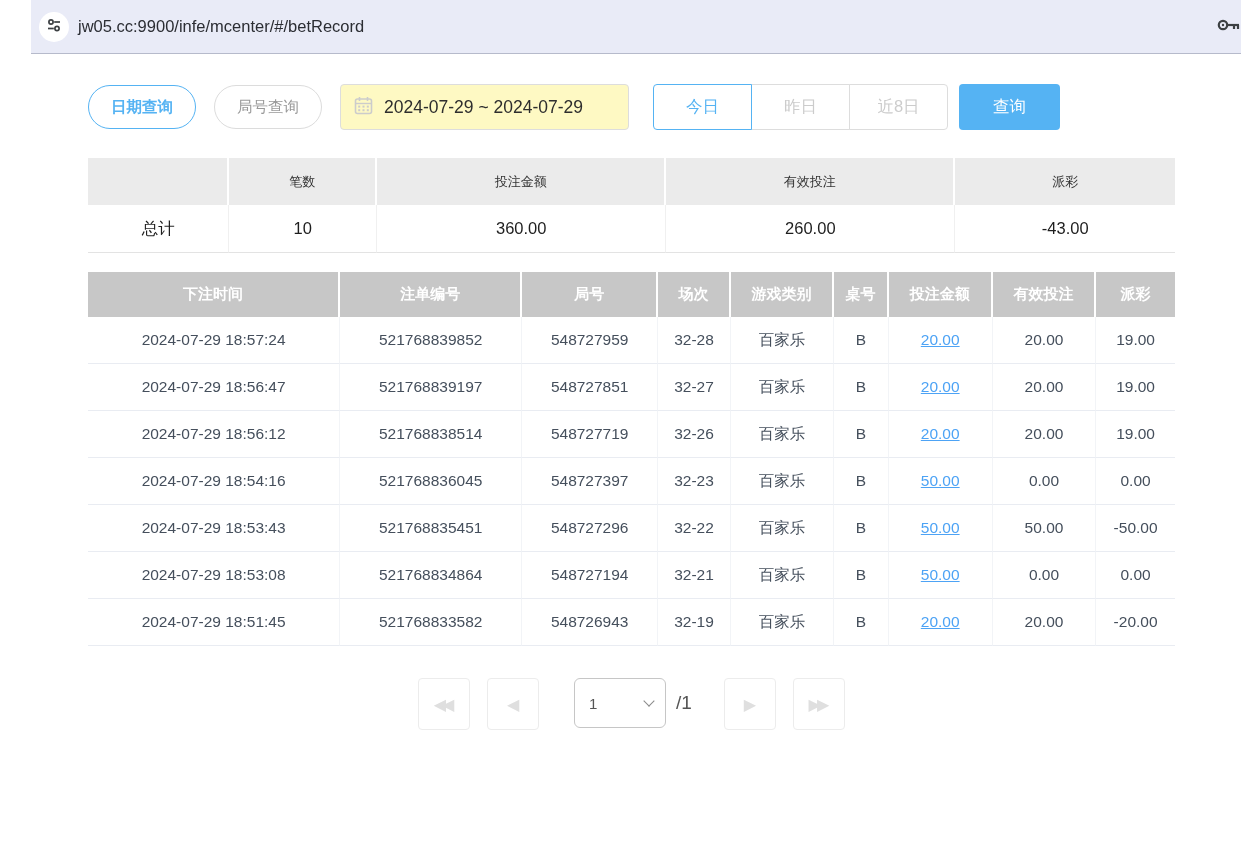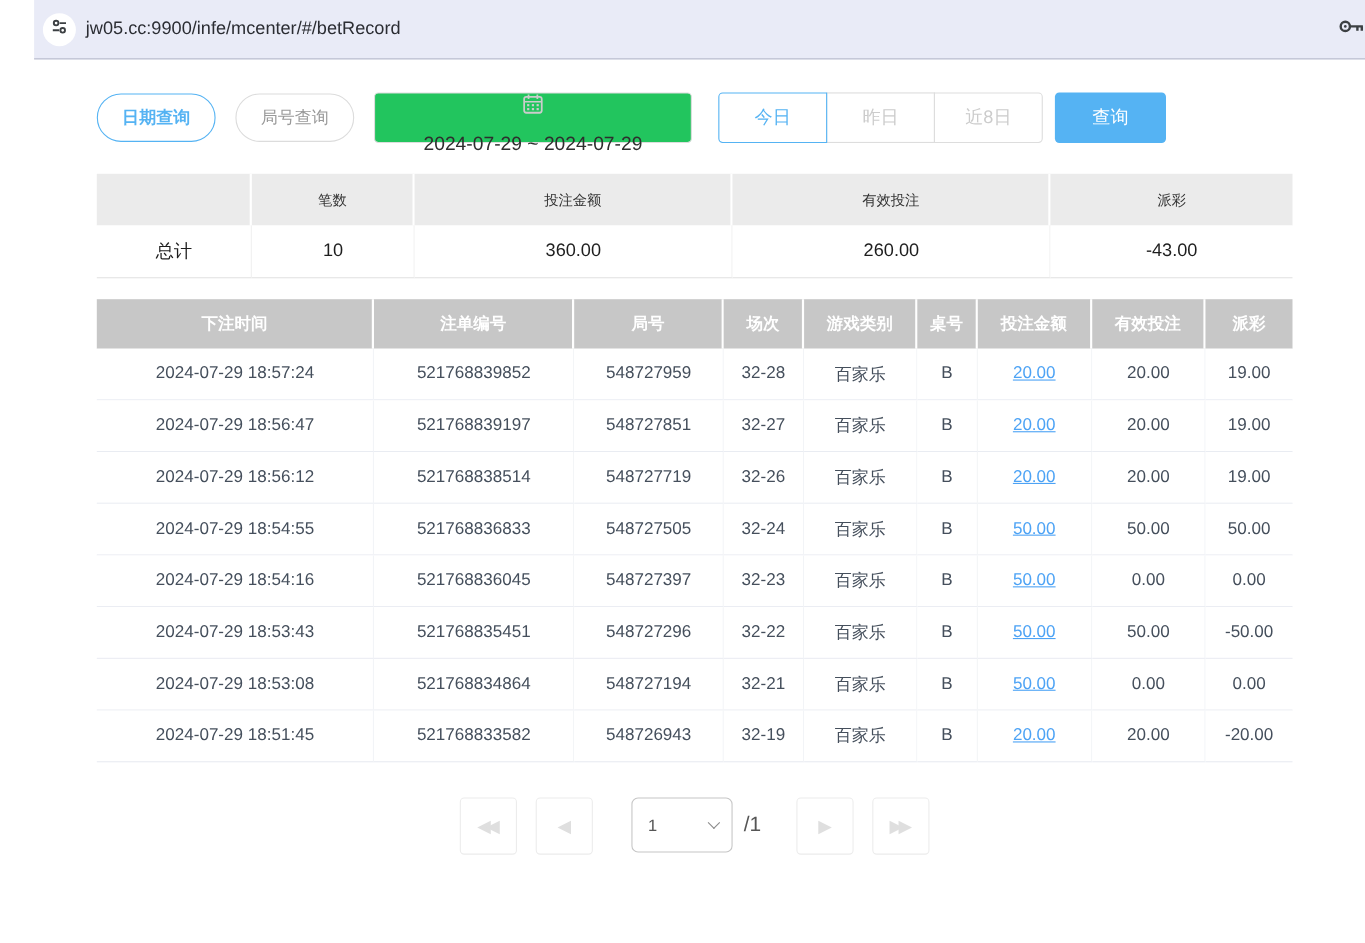--- a/index.html
+++ b/index.html
@@ -58,23 +58,22 @@
   .date-box {
     height: 46px;
     width: 289px;
     margin-left: 18px;
     border: 1px solid #ddd;
     border-radius: 4px;
     display: flex;
     align-items: center;
     padding: 0 13px;
     gap: 11px;
-    background: #22c55e;
+    background: #fef9c3;
     cursor: pointer;
-    flex-direction: column;
   }
   .date-text { font-size: 17.5px; color: #2e2e2e; white-space: nowrap; }
   .seg-group { display: flex; margin-left: 24px; }
   .seg-btn {
     width: 99px; height: 46px;
     background: #fff;
     border: 1px solid #ddd;
     font-size: 16.5px;
     color: #ccc;
     cursor: pointer;
@@ -324,31 +323,20 @@
       <td>521768838514</td>
       <td>548727719</td>
       <td>32-26</td>
       <td>百家乐</td>
       <td>B</td>
       <td><span class="link">20.00</span></td>
       <td>20.00</td>
       <td>19.00</td>
     </tr>
         <tr>
-      <td>2024-07-29 18:54:55</td>
-      <td>521768836833</td>
-      <td>548727505</td>
-      <td>32-24</td>
-      <td>百家乐</td>
-      <td>B</td>
-      <td><span class="link">50.00</span></td>
-      <td>50.00</td>
-      <td>50.00</td>
-    </tr>
-        <tr>
       <td>2024-07-29 18:54:16</td>
       <td>521768836045</td>
       <td>548727397</td>
       <td>32-23</td>
       <td>百家乐</td>
       <td>B</td>
       <td><span class="link">50.00</span></td>
       <td>0.00</td>
       <td>0.00</td>
     </tr>

